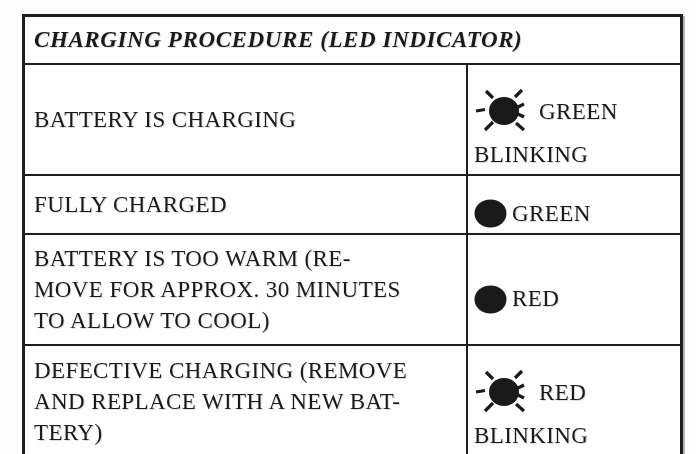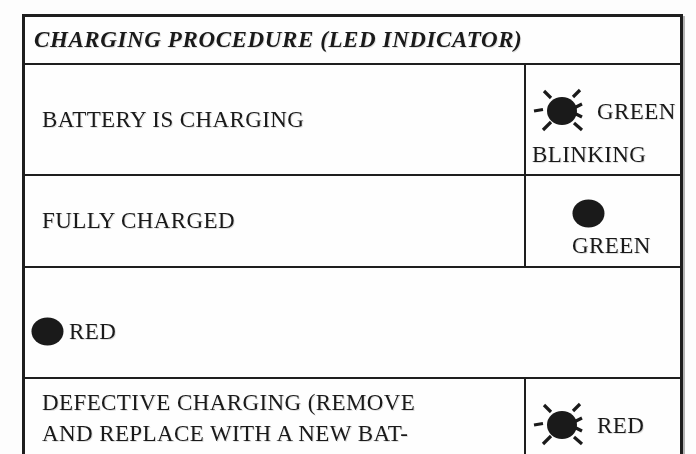--- a/index.html
+++ b/index.html
@@ -40,38 +40,38 @@
     border-top: 2px solid #1e1e1e;
     align-items: stretch;
   }
   .cell {
     font-size: 23px;
     line-height: 31px;
     letter-spacing: 0.4px;
     text-shadow: 1px 1px 0 rgba(0,0,0,0.12);
   }
   .cell.desc {
-    width: 501px;
+    width: 443px;
     border-right: 2px solid #1e1e1e;
-    padding: 6px 8px 6px 17px;
+    padding: 6px 8px 6px 9px;
     display: flex;
     align-items: center;
     white-space: pre-line;
   }
   .cell.led {
     flex: 1;
     padding: 20px 4px 4px 6px;
     display: flex;
     align-items: center;
   }
   .cell.led .led-inner {
     white-space: pre-line;
   }
   .row-1 { min-height: 93px; }
-  .row-2 { min-height: 54px; gap: 40px; }
+  .row-2 { min-height: 54px; }
   .row-3 { min-height: 111px; }
   .row-4 { min-height: 107px; }
   .led-icon {
     vertical-align: middle;
     margin-right: 5px;
     color: #1a1a1a;
   }
   .led-label { vertical-align: middle; }
 </style>
 </head>
@@ -105,20 +105,23 @@
   <div class="row row-2">
     <div class="cell desc">FULLY CHARGED</div>
     <div class="cell led">
       <div class="led-inner"><svg class="led-icon" width="33" height="29" viewBox="0 0 33 29" xmlns="http://www.w3.org/2000/svg">
             <ellipse cx="16.5" cy="14.5" rx="16" ry="14" fill="currentColor"></ellipse>
           </svg><span class="led-label">GREEN</span></div>
     </div>
   </div>
 
   <div class="row row-3">
+    <div class="cell desc">BATTERY IS TOO WARM (RE-
+MOVE FOR APPROX. 30 MINUTES
+TO ALLOW TO COOL)</div>
     <div class="cell led">
       <div class="led-inner"><svg class="led-icon" width="33" height="29" viewBox="0 0 33 29" xmlns="http://www.w3.org/2000/svg">
             <ellipse cx="16.5" cy="14.5" rx="16" ry="14" fill="currentColor"></ellipse>
           </svg><span class="led-label">RED</span></div>
     </div>
   </div>
 
   <div class="row row-4">
     <div class="cell desc">DEFECTIVE CHARGING (REMOVE
 AND REPLACE WITH A NEW BAT-

